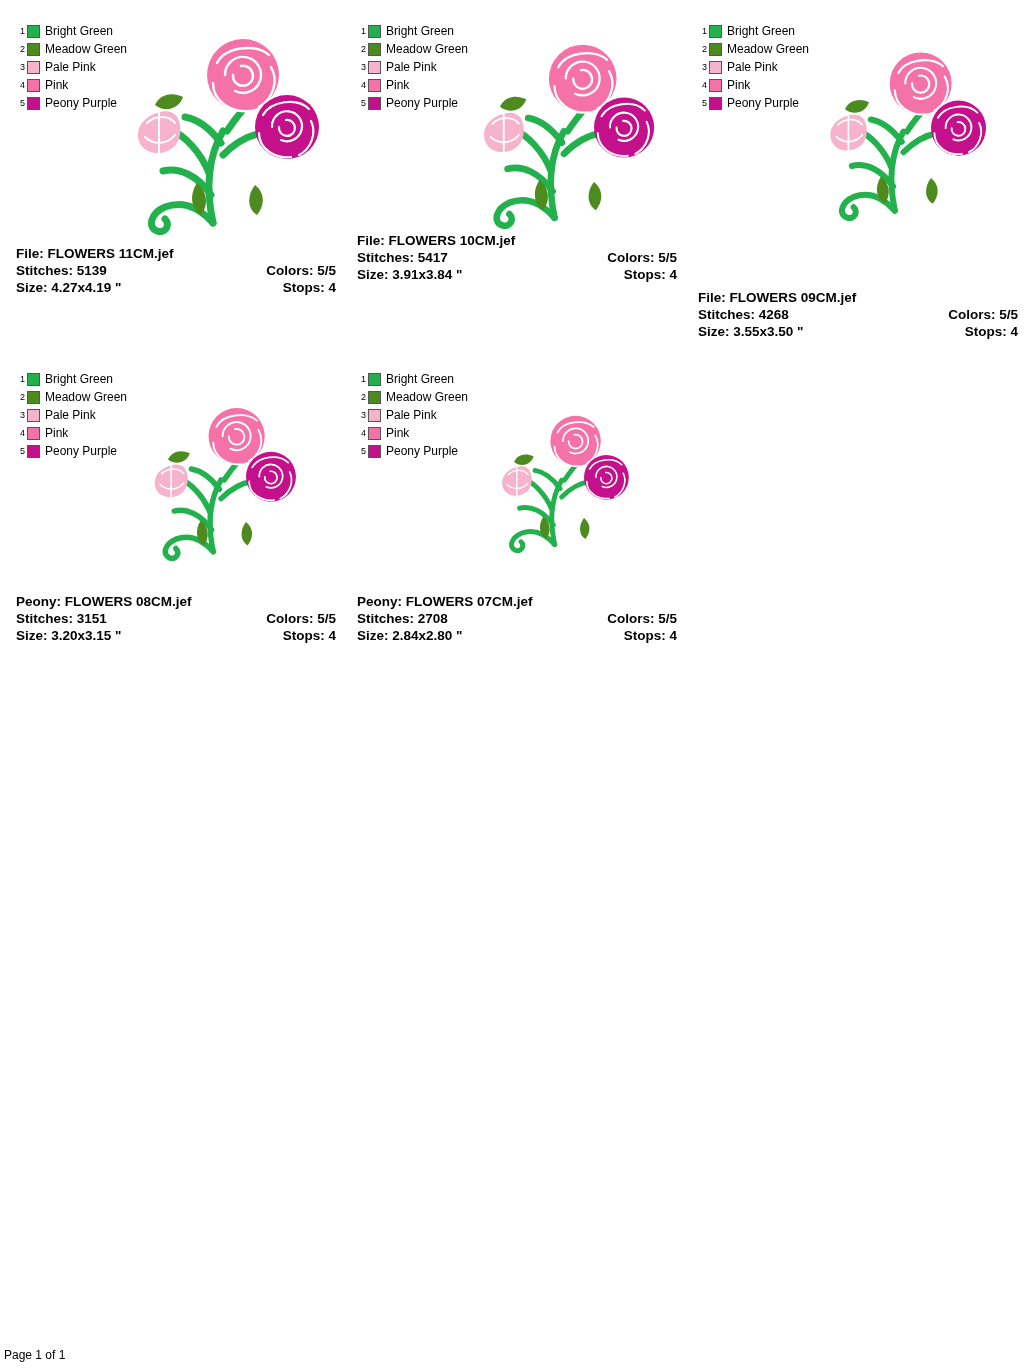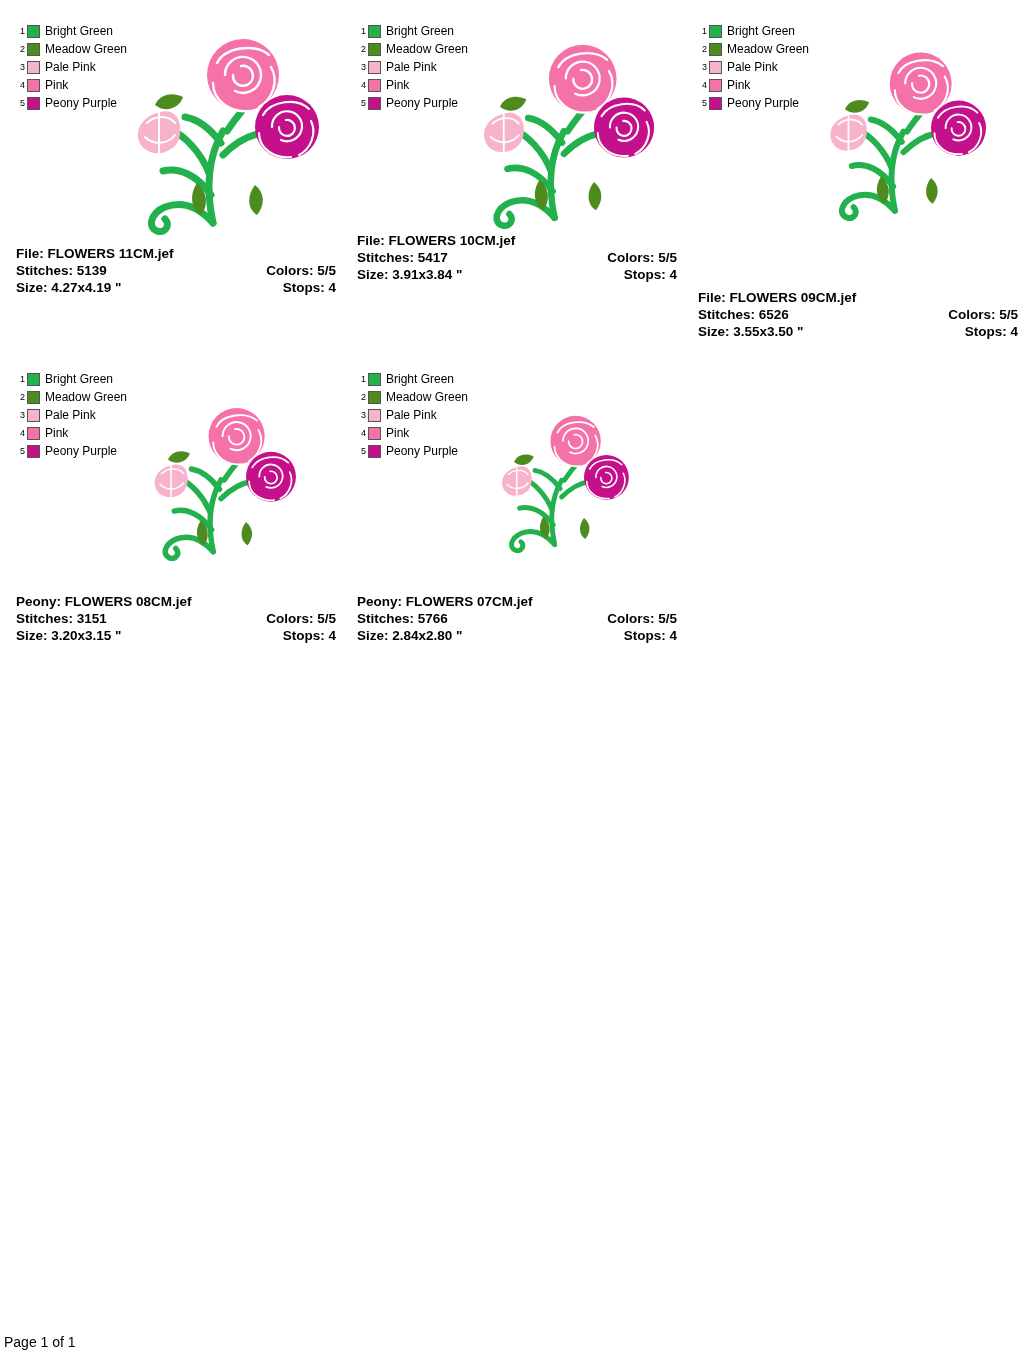--- a/index.html
+++ b/index.html
@@ -92,22 +92,22 @@
   }
   .info-right {
     position: absolute;
     right: 0;
     top: 0;
     white-space: nowrap;
   }
   .page-footer {
     position: absolute;
     left: 4px;
-    bottom: 20px;
-    font-size: 14px;
+    bottom: 8px;
+    font-size: 12px;
     font-family: "Liberation Sans", sans-serif;
     color: #000;
   }
 </style>
 </head>
 <body>
 
 <div class="page">
   <div class="design-grid" id="design-grid">
       <div class="design-cell" style="left: 0px; top: 0px;">
@@ -361,21 +361,21 @@
       <path d="M54 78 C54 94 54 108 54 118"></path>
     </g>
   </g>
 </svg></div>
         </div>
         <div class="info-block" style="top: 245px; margin-top: 44px;">
           <div class="info-row">
             <span class="info-left">File: FLOWERS 09CM.jef</span>
           </div>
           <div class="info-row">
-            <span class="info-left">Stitches: 6526</span>
+            <span class="info-left">Stitches: 4268</span>
             <span class="info-right">Colors: 5/5</span>
           </div>
           <div class="info-row">
             <span class="info-left">Size: 3.55x3.50 "</span>
             <span class="info-right">Stops: 4</span>
           </div>
         </div>
       </div>
       <div class="design-cell" style="left: 0px; top: 348px;">
         <div class="cell-art">
@@ -539,21 +539,21 @@
       <path d="M54 78 C54 94 54 108 54 118"></path>
     </g>
   </g>
 </svg></div>
         </div>
         <div class="info-block" style="top: 245px;">
           <div class="info-row">
             <span class="info-left">Peony: FLOWERS 07CM.jef</span>
           </div>
           <div class="info-row">
-            <span class="info-left">Stitches: 5766</span>
+            <span class="info-left">Stitches: 2708</span>
             <span class="info-right">Colors: 5/5</span>
           </div>
           <div class="info-row">
             <span class="info-left">Size: 2.84x2.80 "</span>
             <span class="info-right">Stops: 4</span>
           </div>
         </div>
       </div>
     </div>
   <div class="page-footer">Page 1 of 1</div>

